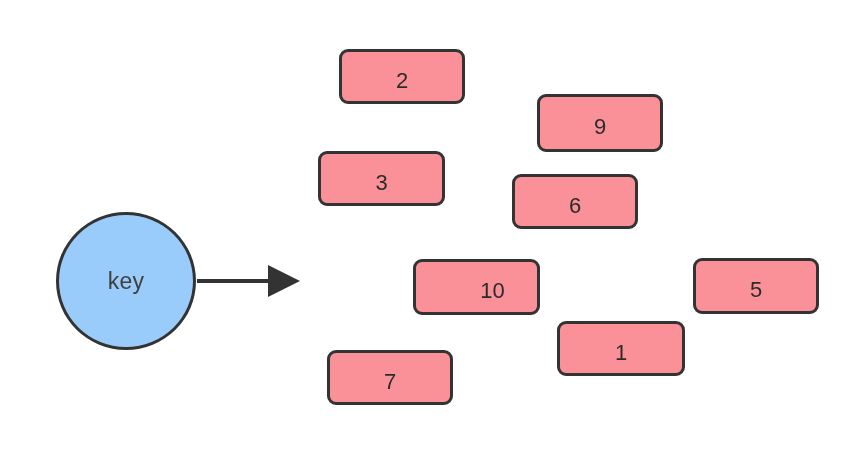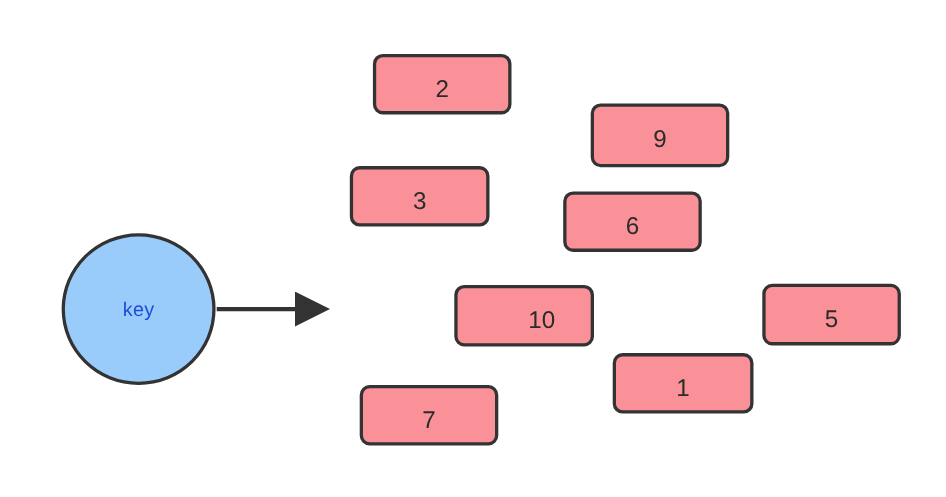--- a/index.html
+++ b/index.html
@@ -19,22 +19,22 @@
     position: absolute;
     border-radius: 50%;
     background: #99CCFB;
     border: 3px solid #333333;
     box-sizing: border-box;
     display: flex;
     align-items: center;
     justify-content: center;
   }
   .node-circle .label {
-    font-size: 18px;
-    color: #1d4ed8;
+    font-size: 23px;
+    color: #404040;
     line-height: 1;
     letter-spacing: 0.2px;
   }
   .node-box {
     position: absolute;
     background: #FB9198;
     border: 3px solid #333333;
     border-radius: 9px;
     box-sizing: border-box;
     display: flex;

